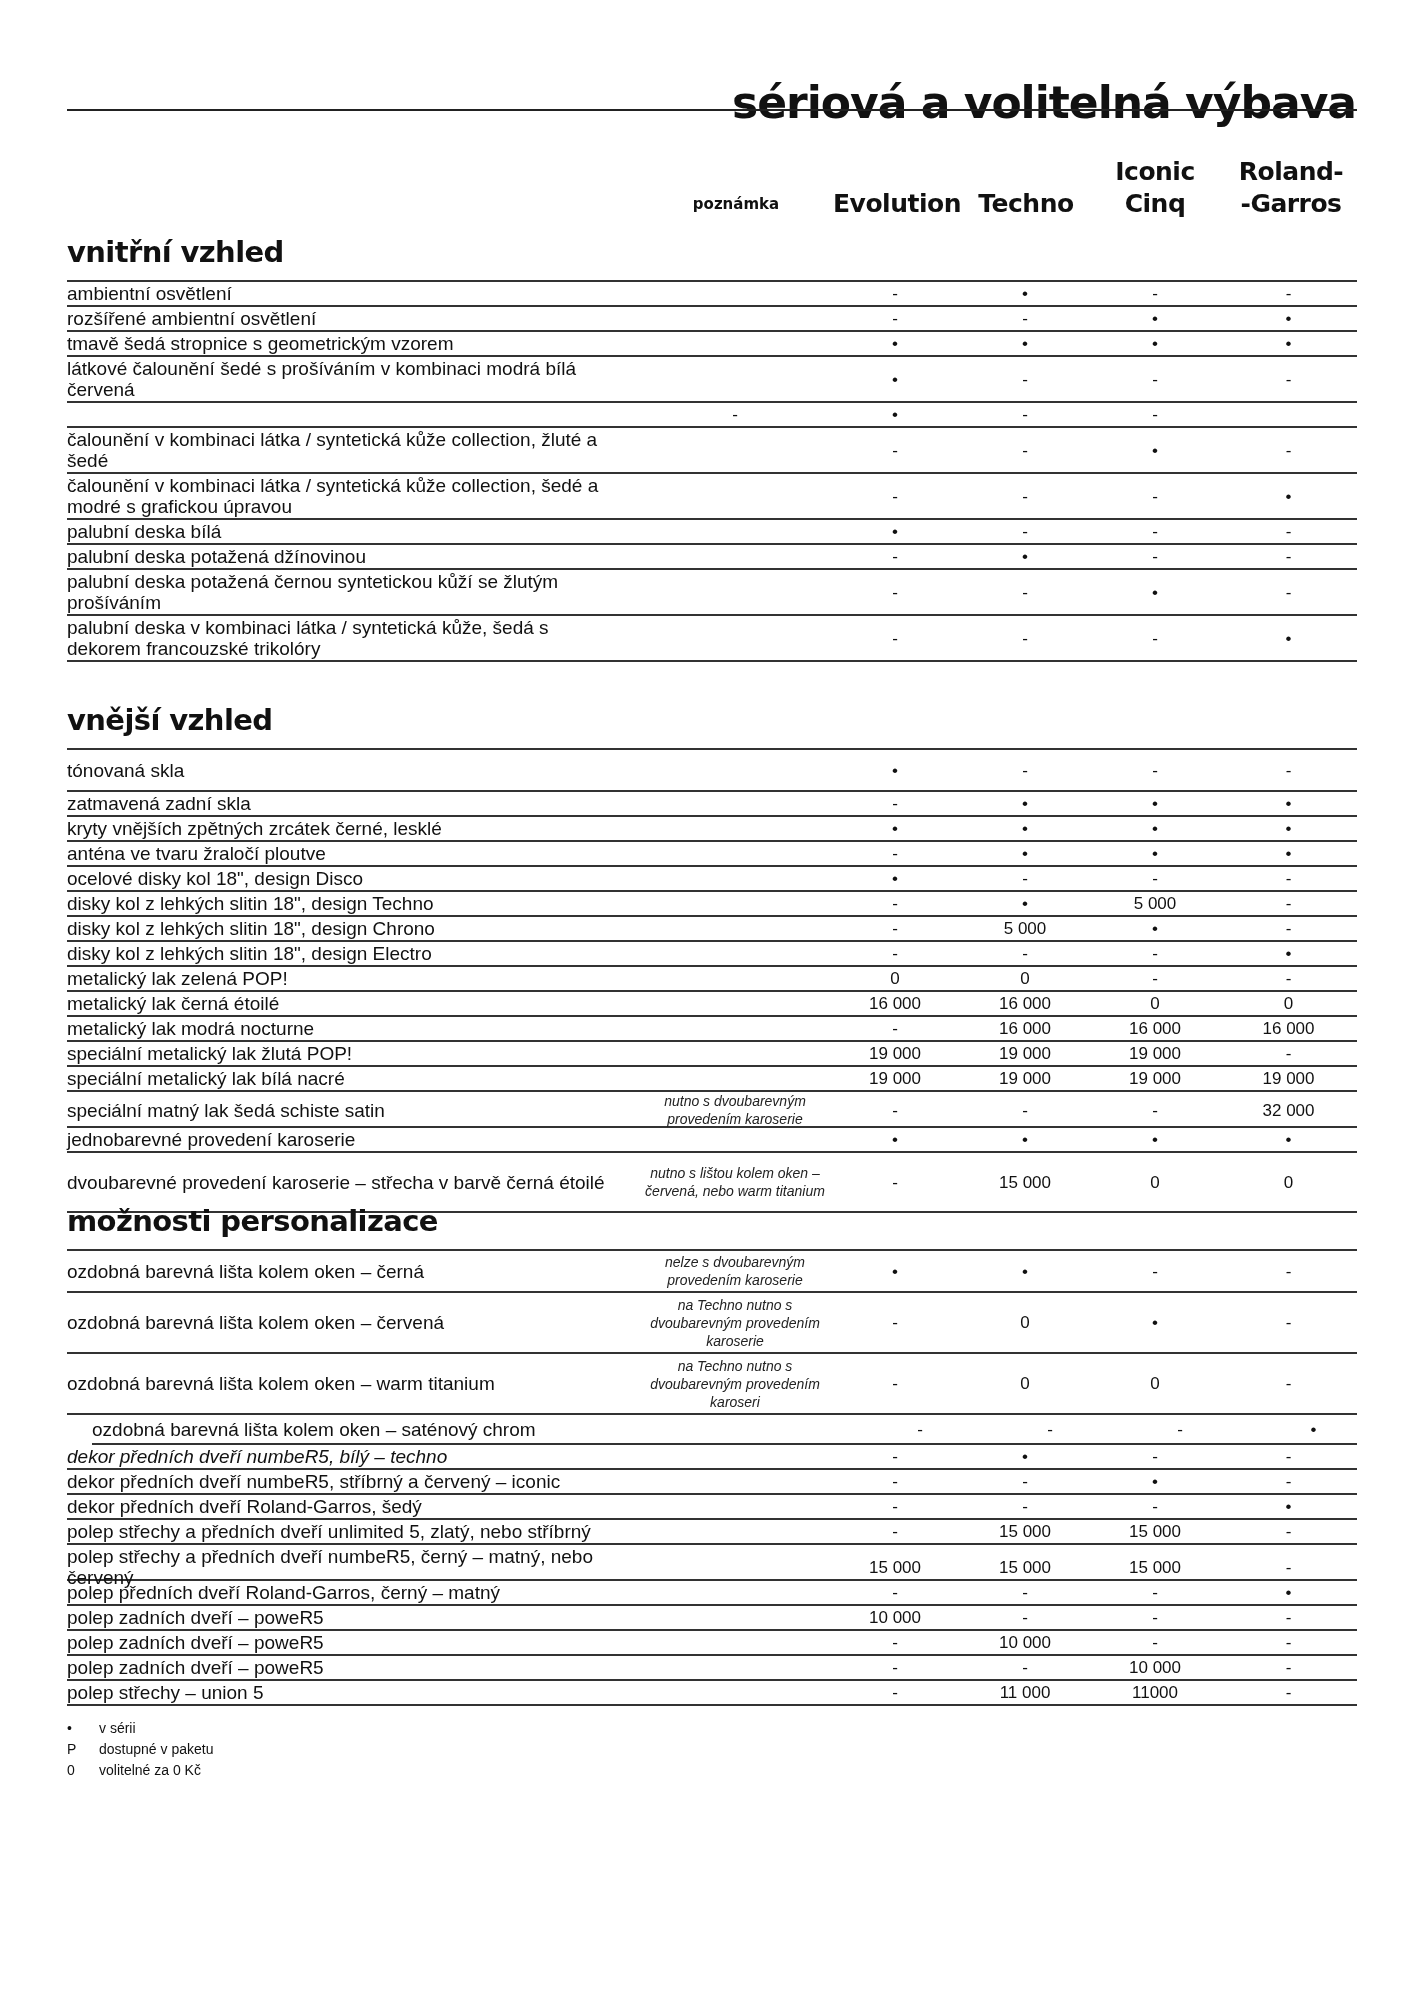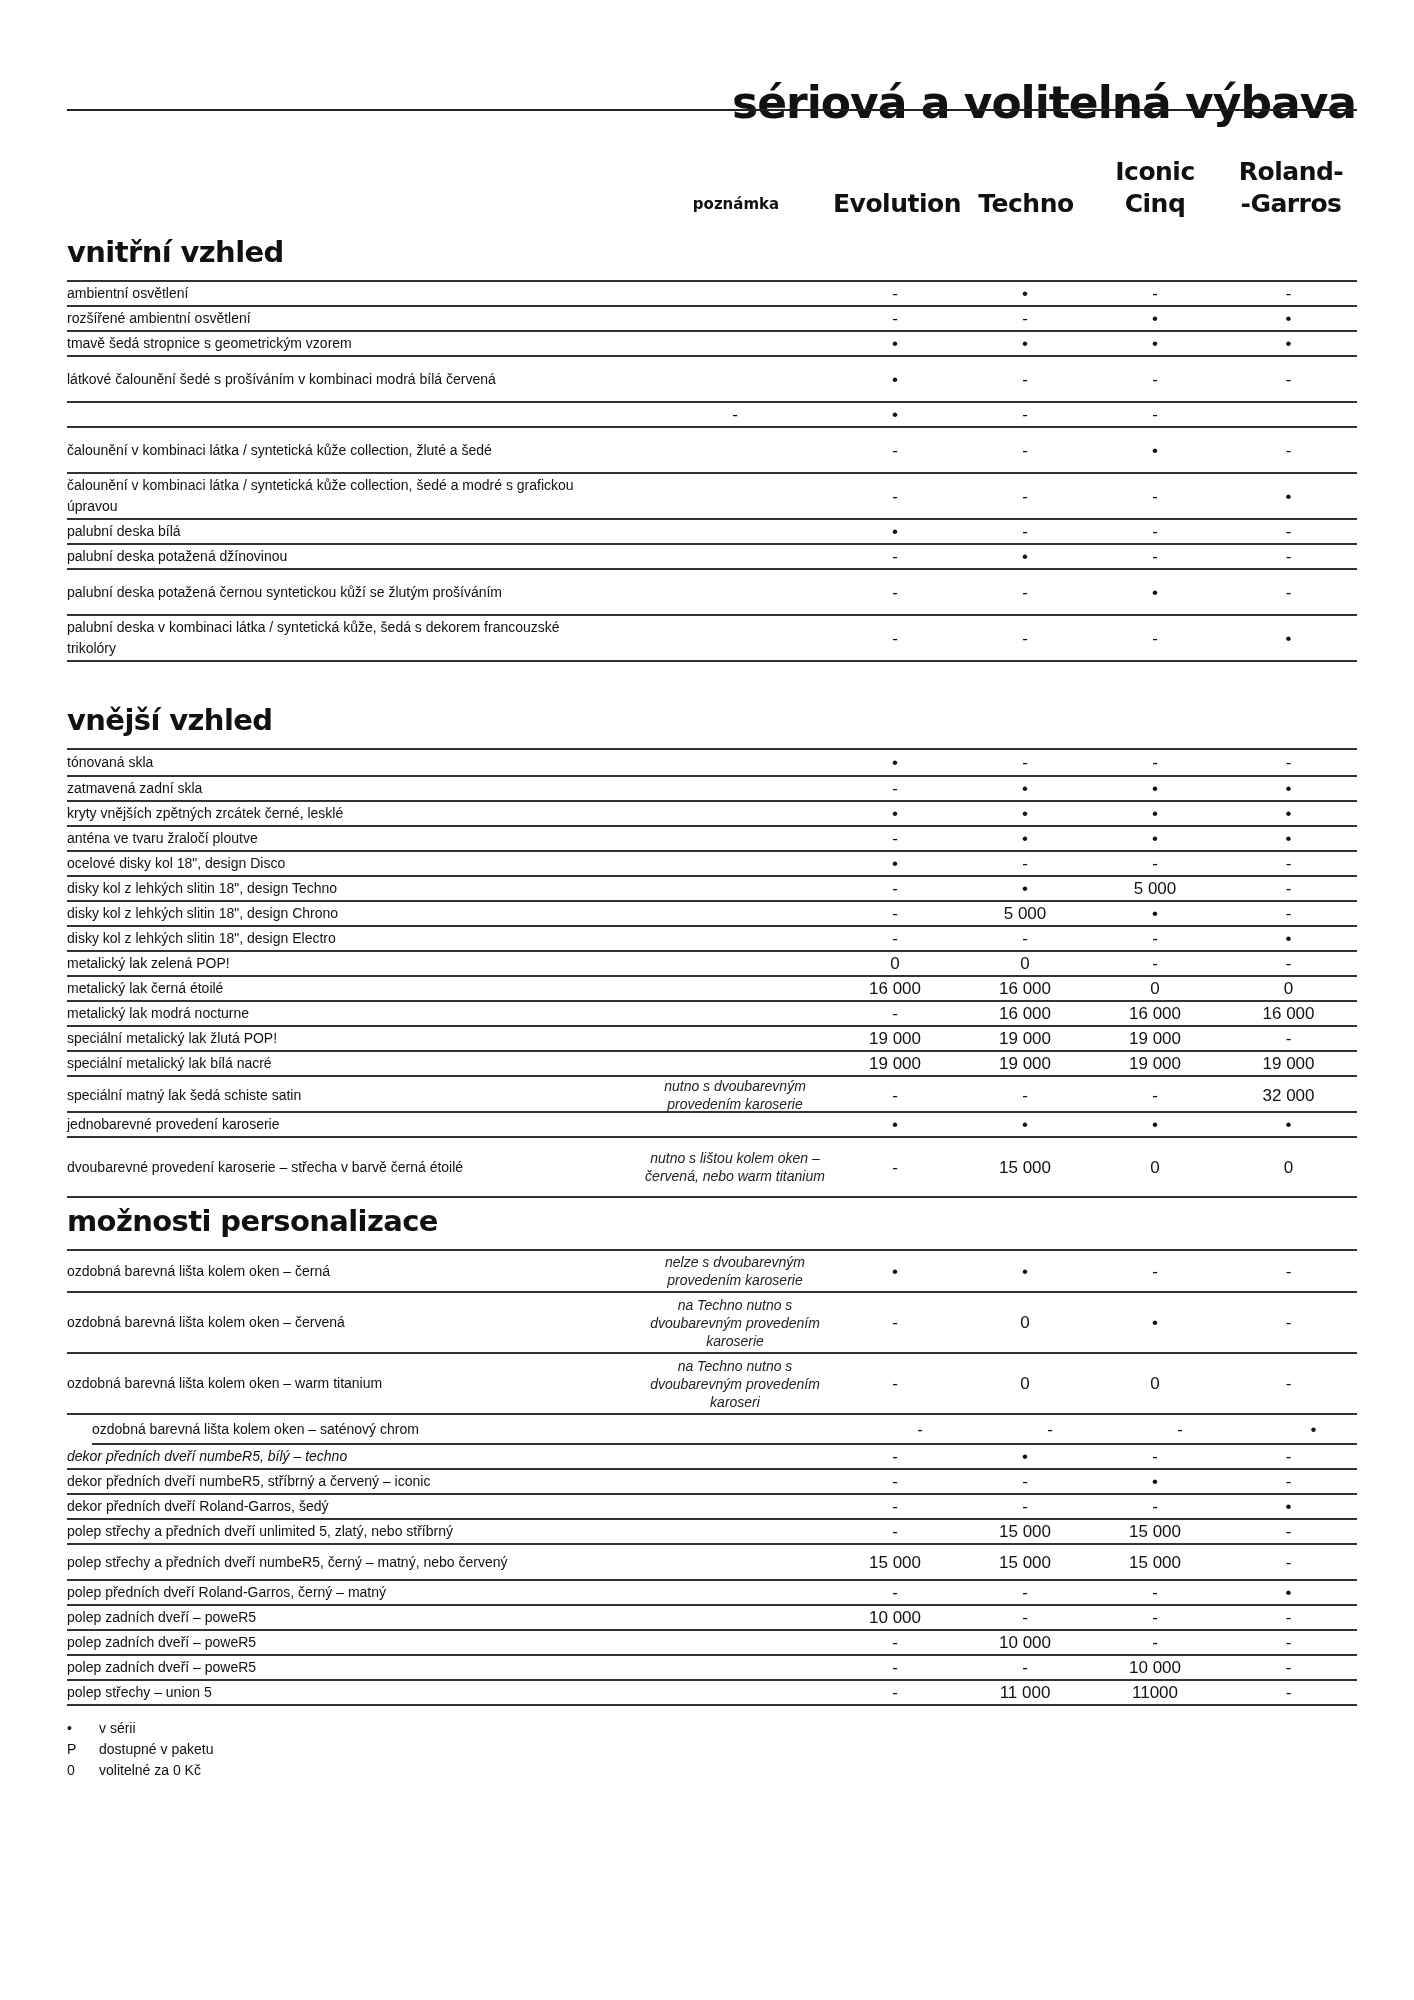--- a/index.html
+++ b/index.html
@@ -6,21 +6,21 @@
   body { width:1414px; height:2000px; position:relative; overflow:hidden; color:#111111; font-family:"DejaVu Sans", sans-serif; }
   .page-title { position:absolute; right:58px; top:52px; font-family:"DejaVu Sans", sans-serif; font-weight:bold; font-size:44px; letter-spacing:-1px; line-height:1; white-space:nowrap; }
   .title-rule { position:absolute; left:67px; width:1290px; top:109px; height:0; border-top:2px solid #222; }
   .col-headers { position:absolute; left:67px; top:150px; width:1290px; height:70px; }
   .col-head { position:absolute; bottom:0; text-align:center; font-weight:bold; font-size:25px; line-height:32px; letter-spacing:-0.5px; white-space:nowrap; transform:translateX(-50%); }
   .col-head.note { font-size:15px; line-height:20px; bottom:6px; letter-spacing:0; }
   .section { position:absolute; left:67px; width:1290px; }
   .section-title { font-weight:bold; font-size:29px; letter-spacing:-0.6px; line-height:1; margin:0; height:36px; }
   .table { border-top:2px solid #333; }
   .row { display:grid; grid-template-columns:573px 190px 130px 130px 130px 137px; border-bottom:2px solid #333; align-items:center; box-sizing:border-box; }
-  .cell-label { font-family:"Liberation Sans", sans-serif; font-size:14px; line-height:21px; padding:1px 0 1px 0; color:#111; }
+  .cell-label { font-family:"Liberation Sans", sans-serif; font-size:19px; line-height:21px; padding:1px 0 1px 0; color:#111; }
   .cell-note { font-family:"Liberation Sans", sans-serif; font-style:italic; font-size:14px; line-height:18px; text-align:center; color:#222; }
   .cell-val { font-family:"Liberation Sans", sans-serif; font-size:17px; line-height:21px; text-align:center; color:#111; }
   .legend { position:absolute; left:67px; top:1718px; font-family:"Liberation Sans", sans-serif; font-size:14px; line-height:21px; }
   .legend-row { display:flex; }
   .legend-sym { width:32px; }
 </style>
 </head>
 <body>
 
 <h1 class="page-title">sériová a volitelná výbava</h1>
@@ -125,21 +125,21 @@
         <div class="cell-val">-</div>
         <div class="cell-val">-</div>
         <div class="cell-val">•</div>
       </div>
     </div>
 </div>
 
 <div class="section" style="top:706px;">
   <h2 class="section-title">vnější vzhled</h2>
   <div class="table" style="margin-top:6px;">
-      <div class="row" style="height: 27px;">
+      <div class="row" style="height: 42px;">
         <div class="cell-label" style="max-width: 540px;">tónovaná skla</div>
         <div class="cell-note"></div>
         <div class="cell-val">•</div>
         <div class="cell-val">-</div>
         <div class="cell-val">-</div>
         <div class="cell-val">-</div>
       </div>
       <div class="row" style="height: 25px;">
         <div class="cell-label" style="max-width: 540px;">zatmavená zadní skla</div>
         <div class="cell-note"></div>

